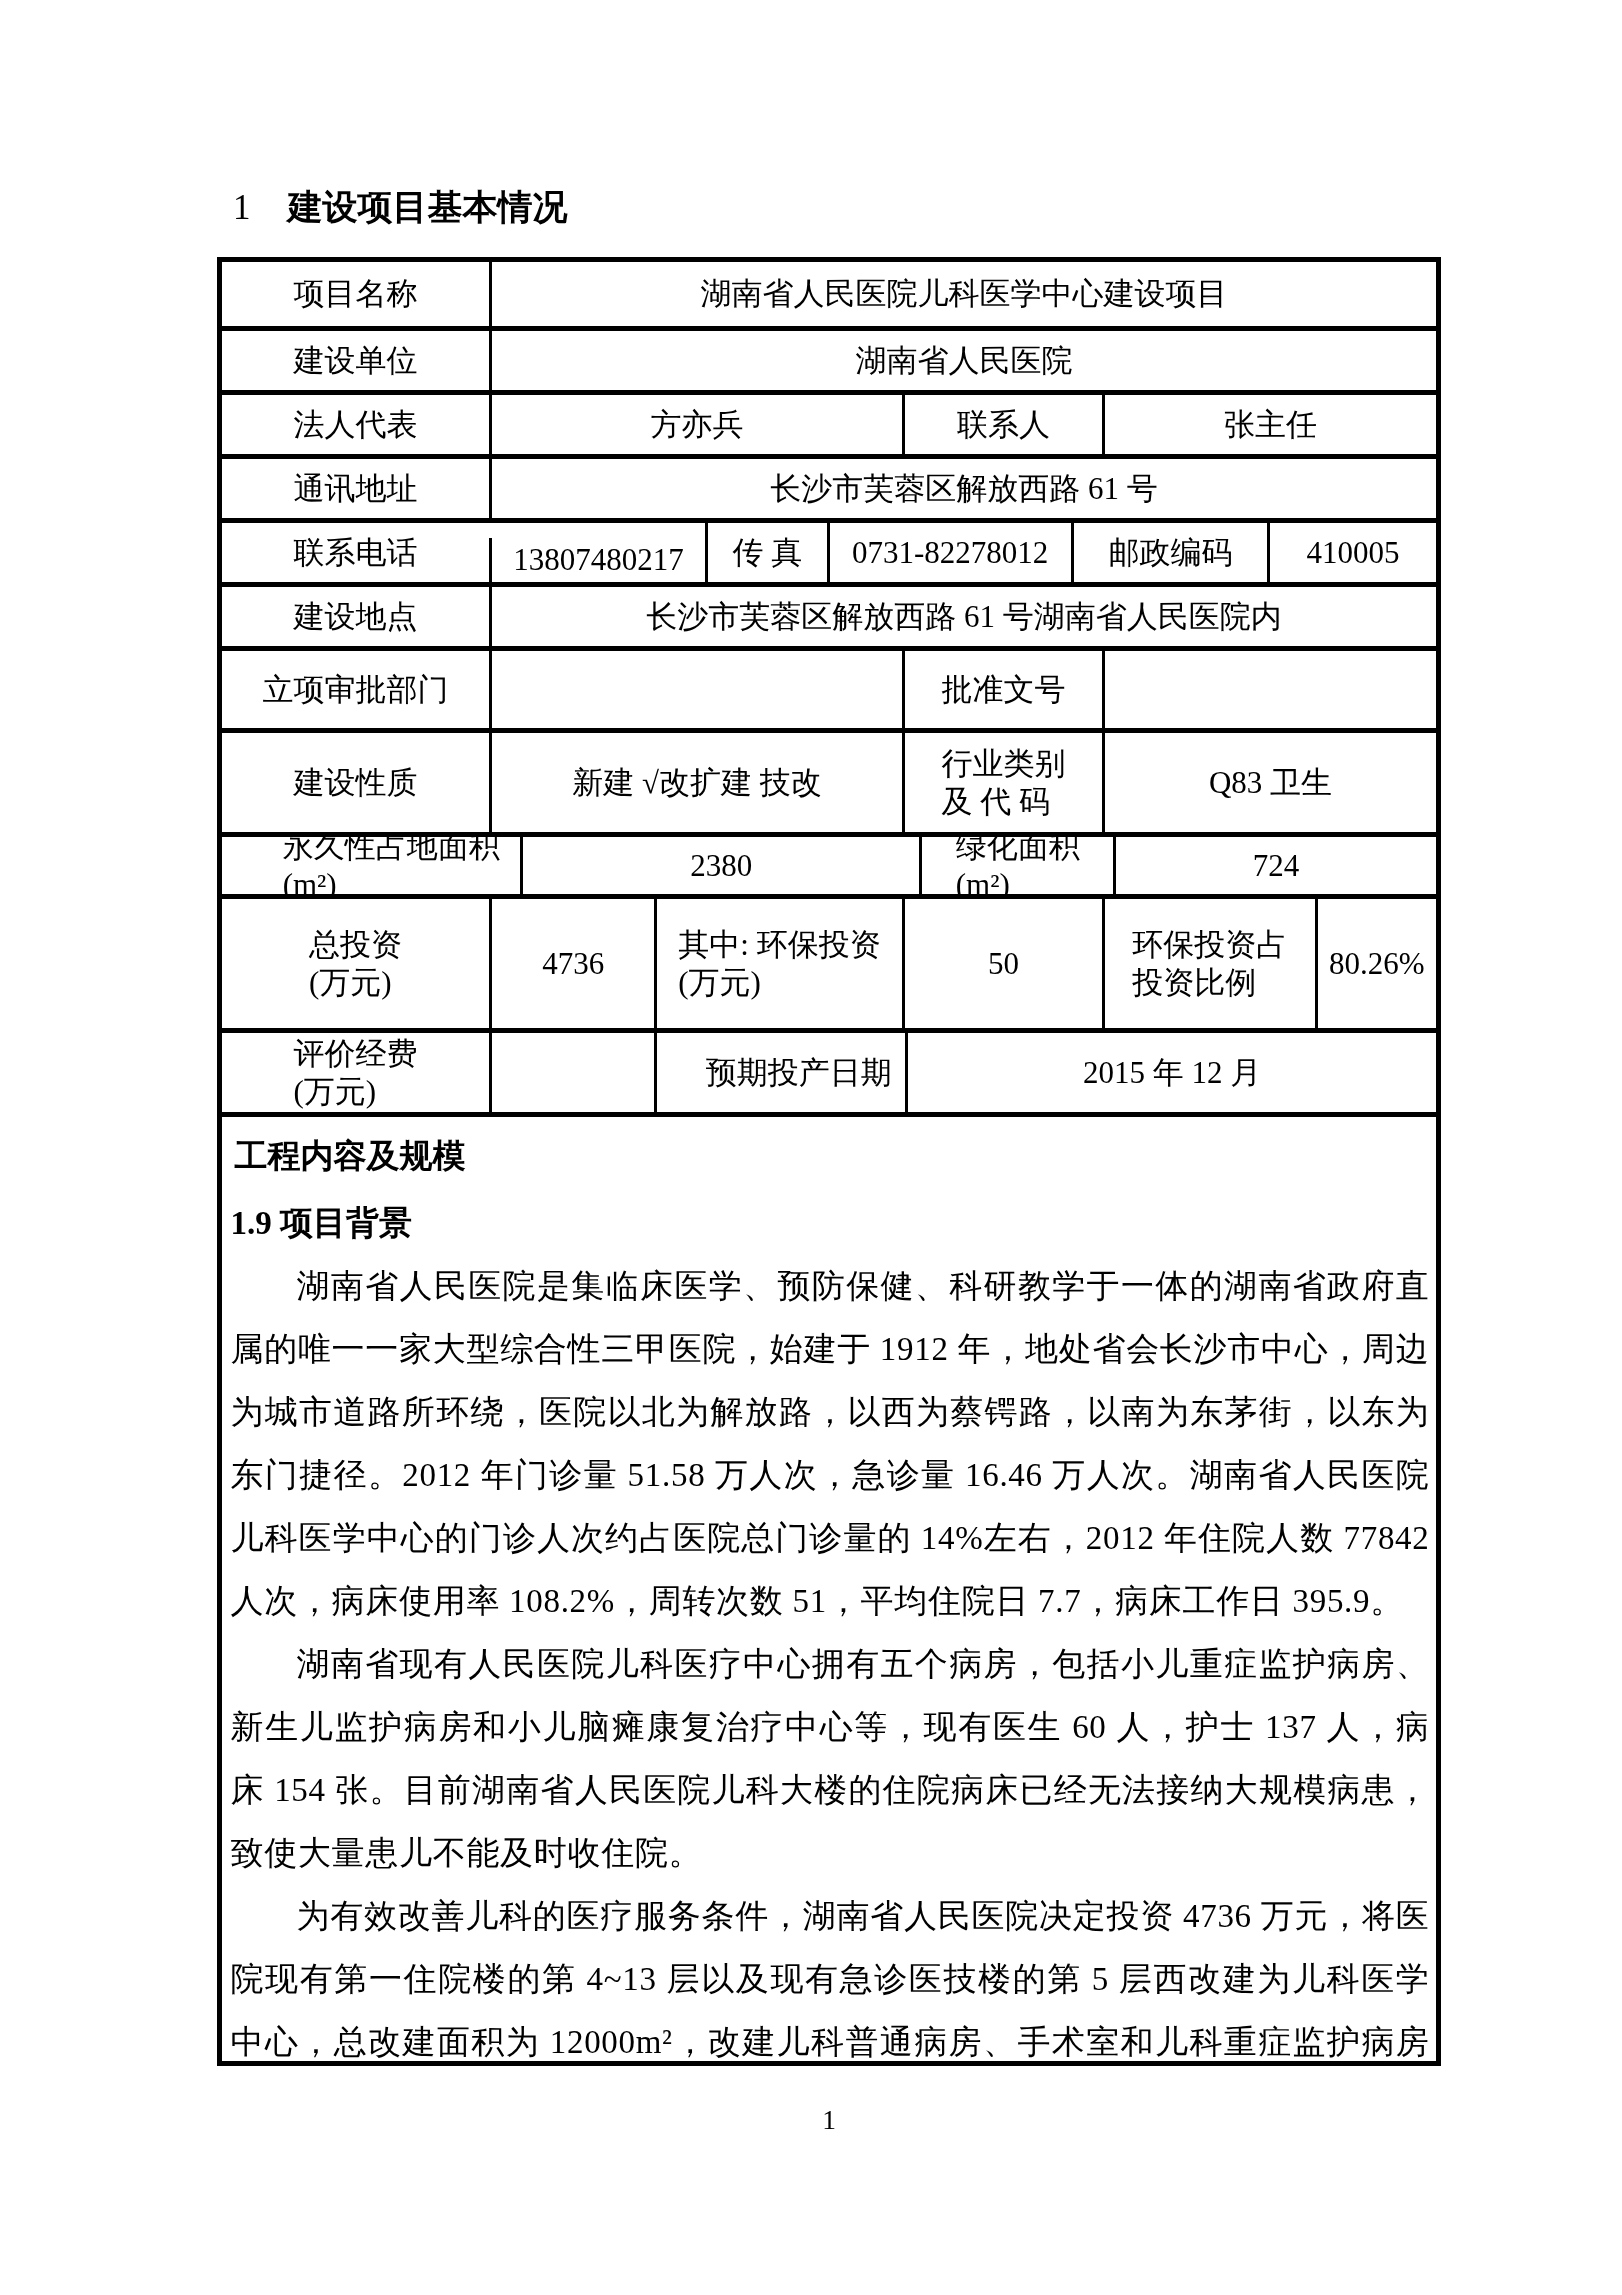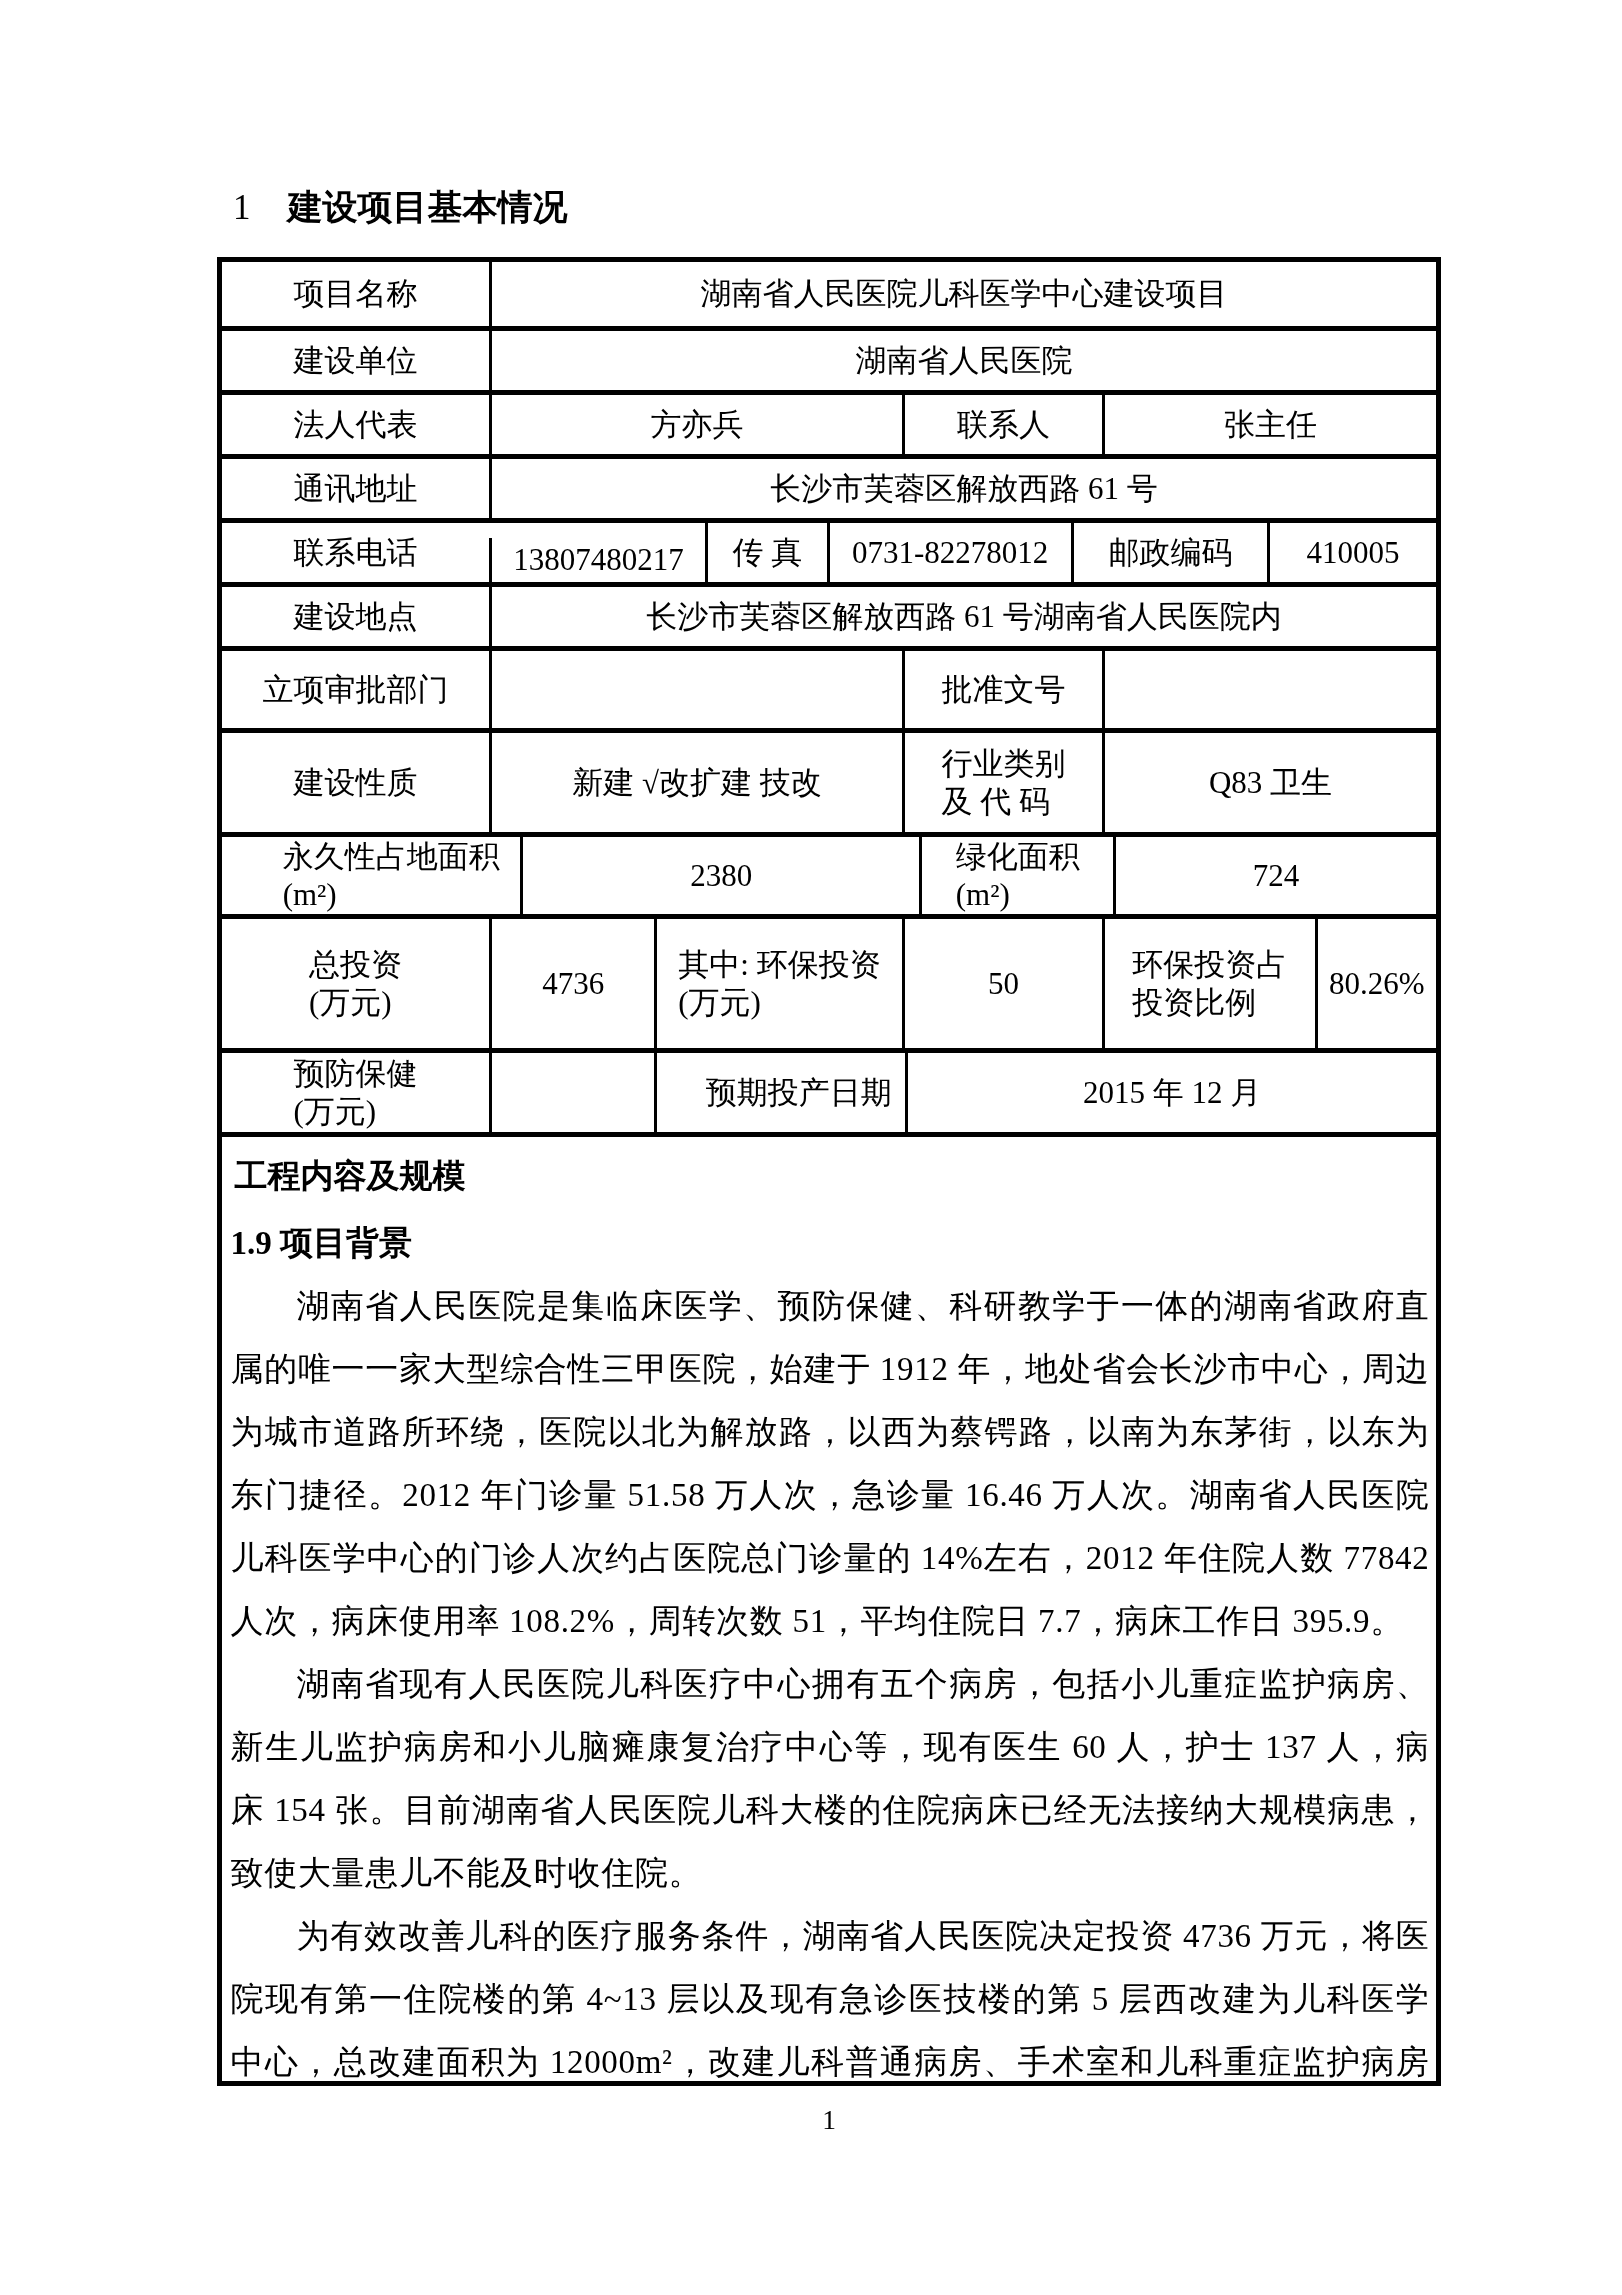--- a/index.html
+++ b/index.html
@@ -38,21 +38,21 @@
     font-size:31px; line-height:38px;
     white-space:pre-line;
     padding:2.6px 5.2px;
     overflow:hidden;
   }
   .t-cell:first-child { border-left:none; }
 
   .rh-s  { height:64px;  }
   .rh-m1 { height:82px; }
   .rh-m2 { height:104px; }
-  .rh-m3 { height:82px;padding-left:40px; }
+  .rh-m3 { height:62px;padding-left:40px; }
   .rh-l  { height:134px; }
   .rh-m4 { height:84px; }
 
   .w22  { width:22%;   } .w78  { width:78%;   }
   .w34  { width:34%;   } .w165 { width:16.5%; } .w275 { width:27.5%; }
   .w178 { width:17.8%;margin-top:15px; } .w10  { width:10%;   } .w201 { width:20.1%; }
   .w162 { width:16.2%; } .w139 { width:13.9%; }
   .w136 { width:13.6%; } .w204 { width:20.4%; } .w175 { width:17.5%; }
   .w207 { width:20.7%;padding-left:40px; } .w437 { width:43.7%; }
 
@@ -157,21 +157,21 @@
       <div class="t-cell w136">4736</div>
       <div class="t-cell w204">其中: 环保投资
 (万元)</div>
       <div class="t-cell w165">50</div>
       <div class="t-cell w175">环保投资占
 投资比例</div>
       <div class="t-cell w10">80.26%</div>
     </div>
 
     <div class="t-row rh-m4">
-      <div class="t-cell w22">预防保健
+      <div class="t-cell w22">评价经费
 (万元)</div>
       <div class="t-cell w136"></div>
       <div class="t-cell w207">预期投产日期</div>
       <div class="t-cell w437">2015 年 12 月</div>
     </div>
 
     <div class="content-cell">
       <p class="content-title">工程内容及规模</p>
       <p class="content-subtitle">1.9 项目背景</p>
       <p class="para">湖南省人民医院是集临床医学、预防保健、科研教学于一体的湖南省政府直属的唯一一家大型综合性三甲医院，始建于 1912 年，地处省会长沙市中心，周边为城市道路所环绕，医院以北为解放路，以西为蔡锷路，以南为东茅街，以东为东门捷径。2012 年门诊量 51.58 万人次，急诊量 16.46 万人次。湖南省人民医院儿科医学中心的门诊人次约占医院总门诊量的 14%左右，2012 年住院人数 77842 人次，病床使用率 108.2%，周转次数 51，平均住院日 7.7，病床工作日 395.9。</p>

